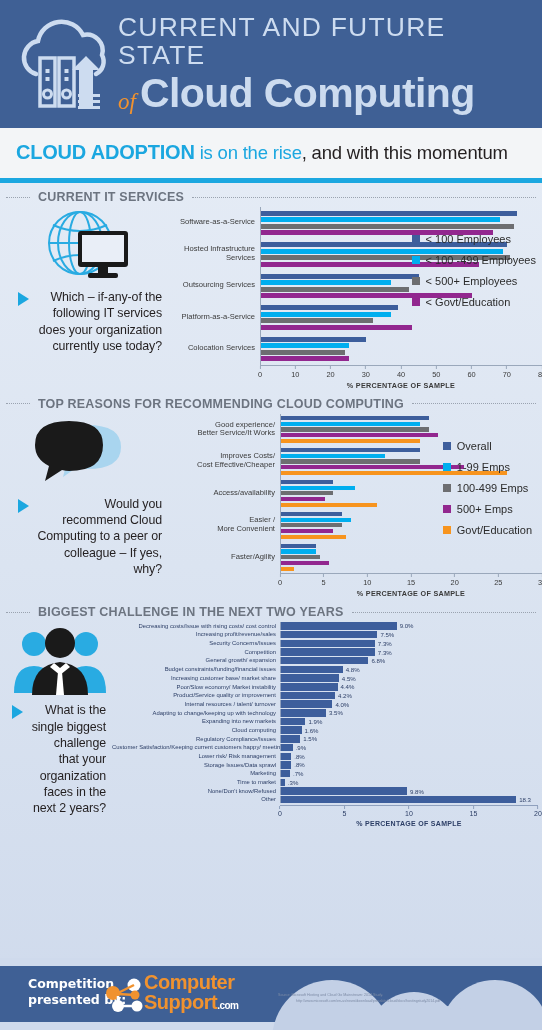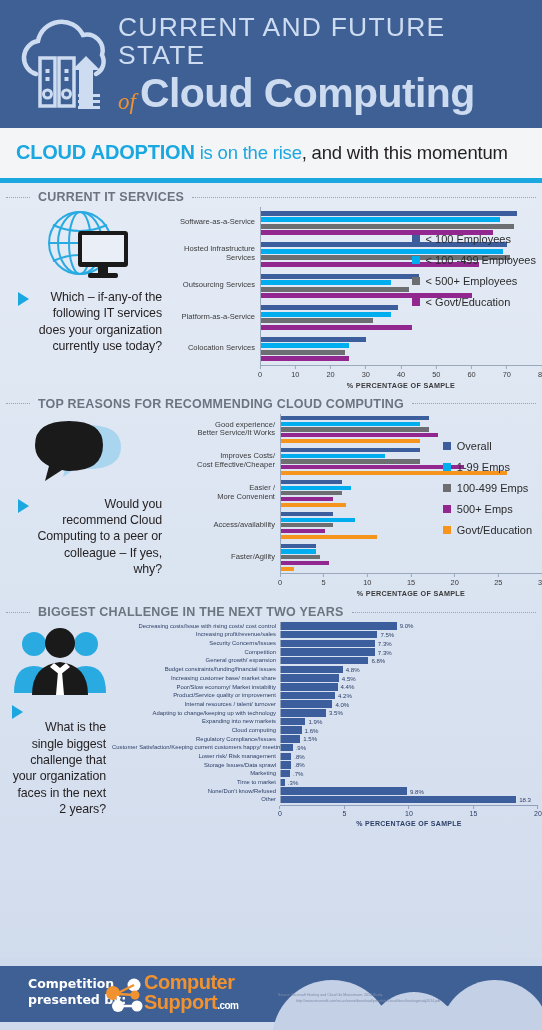--- a/index.html
+++ b/index.html
@@ -287,41 +287,41 @@
               <div class="gbars" style="flex: 1 1 0%; padding: 2.5px 0px;">
                 <div class="gbar" title="Overall: 16" style="background: rgb(61, 94, 156); width: 53.3333%; height: 4.2px;"></div>
                 <div class="gbar" title="1-99 Emps: 12" style="background: rgb(0, 174, 239); width: 40%; height: 4.2px;"></div>
                 <div class="gbar" title="100-499 Emps: 16" style="background: rgb(109, 110, 113); width: 53.3333%; height: 4.2px;"></div>
                 <div class="gbar" title="500+ Emps: 21" style="background: rgb(146, 39, 143); width: 70%; height: 4.2px;"></div>
                 <div class="gbar" title="Govt/Education: 26" style="background: rgb(247, 148, 30); width: 86.6667%; height: 4.2px;"></div>
               </div>
             </div>
             <div class="grow">
               <div class="glabel" style="flex: 0 0 112px;">
+                <div>Access/availability</div>
+              </div>
+              <div class="gbars" style="flex: 1 1 0%; padding: 2.5px 0px;">
+                <div class="gbar" title="Overall: 6" style="background: rgb(61, 94, 156); width: 20%; height: 4.2px;"></div>
+                <div class="gbar" title="1-99 Emps: 8.5" style="background: rgb(0, 174, 239); width: 28.3333%; height: 4.2px;"></div>
+                <div class="gbar" title="100-499 Emps: 6" style="background: rgb(109, 110, 113); width: 20%; height: 4.2px;"></div>
+                <div class="gbar" title="500+ Emps: 5" style="background: rgb(146, 39, 143); width: 16.6667%; height: 4.2px;"></div>
+                <div class="gbar" title="Govt/Education: 11" style="background: rgb(247, 148, 30); width: 36.6667%; height: 4.2px;"></div>
+              </div>
+            </div>
+            <div class="grow">
+              <div class="glabel" style="flex: 0 0 112px;">
                 <div>Easier /</div>
                 <div>More Convenient</div>
               </div>
               <div class="gbars" style="flex: 1 1 0%; padding: 2.5px 0px;">
                 <div class="gbar" title="Overall: 7" style="background: rgb(61, 94, 156); width: 23.3333%; height: 4.2px;"></div>
                 <div class="gbar" title="1-99 Emps: 8" style="background: rgb(0, 174, 239); width: 26.6667%; height: 4.2px;"></div>
                 <div class="gbar" title="100-499 Emps: 7" style="background: rgb(109, 110, 113); width: 23.3333%; height: 4.2px;"></div>
                 <div class="gbar" title="500+ Emps: 6" style="background: rgb(146, 39, 143); width: 20%; height: 4.2px;"></div>
                 <div class="gbar" title="Govt/Education: 7.5" style="background: rgb(247, 148, 30); width: 25%; height: 4.2px;"></div>
-              </div>
-            </div>
-            <div class="grow">
-              <div class="glabel" style="flex: 0 0 112px;">
-                <div>Access/availability</div>
-              </div>
-              <div class="gbars" style="flex: 1 1 0%; padding: 2.5px 0px;">
-                <div class="gbar" title="Overall: 6" style="background: rgb(61, 94, 156); width: 20%; height: 4.2px;"></div>
-                <div class="gbar" title="1-99 Emps: 8.5" style="background: rgb(0, 174, 239); width: 28.3333%; height: 4.2px;"></div>
-                <div class="gbar" title="100-499 Emps: 6" style="background: rgb(109, 110, 113); width: 20%; height: 4.2px;"></div>
-                <div class="gbar" title="500+ Emps: 5" style="background: rgb(146, 39, 143); width: 16.6667%; height: 4.2px;"></div>
-                <div class="gbar" title="Govt/Education: 11" style="background: rgb(247, 148, 30); width: 36.6667%; height: 4.2px;"></div>
               </div>
             </div>
             <div class="grow">
               <div class="glabel" style="flex: 0 0 112px;">
                 <div>Faster/Agility</div>
               </div>
               <div class="gbars" style="flex: 1 1 0%; padding: 2.5px 0px;">
                 <div class="gbar" title="Overall: 4" style="background: rgb(61, 94, 156); width: 13.3333%; height: 4.2px;"></div>
                 <div class="gbar" title="1-99 Emps: 4" style="background: rgb(0, 174, 239); width: 13.3333%; height: 4.2px;"></div>
                 <div class="gbar" title="100-499 Emps: 4.5" style="background: rgb(109, 110, 113); width: 15%; height: 4.2px;"></div>
@@ -386,21 +386,21 @@
               <path d="M58 70 q0 -27 20 -27 q20 0 20 27z"></path>
             </g>
             <g fill="#1a1a1a">
               <circle cx="52" cy="20" r="15"></circle>
               <path d="M24 72 q0 -30 28 -33 q28 3 28 33z"></path>
             </g>
             <path d="M46 40 l6 5 l6 -5 l4 4 l-10 8 l-10 -8z" fill="#ffffff"></path>
             <path d="M50 49 l4 0 l2 23 l-8 0z" fill="#ffffff"></path>
           </svg>
         </div>
-        <div class="q-text-row" style="padding-left:4px;flex-direction:column;">
+        <div class="q-text-row" style="padding-left:4px;">
           <span class="q-arrow"></span>
           <span class="q-text">What is the single biggest challenge that your organization faces in the next 2 years?</span>
         </div>
       </div>
       <div class="chartcol">
         <div class="schart" id="chart3">
             <div class="srow">
               <div class="slabel">Decreasing costs/Issue with rising costs/ cost control</div>
               <div class="sbarwrap">
                 <div class="sbar" style="background: rgb(61, 94, 156); width: 45%;"></div>

